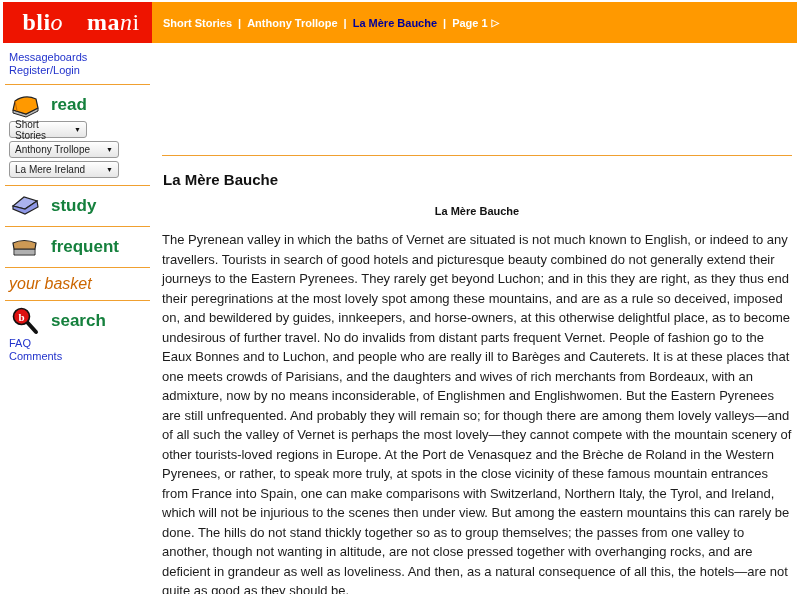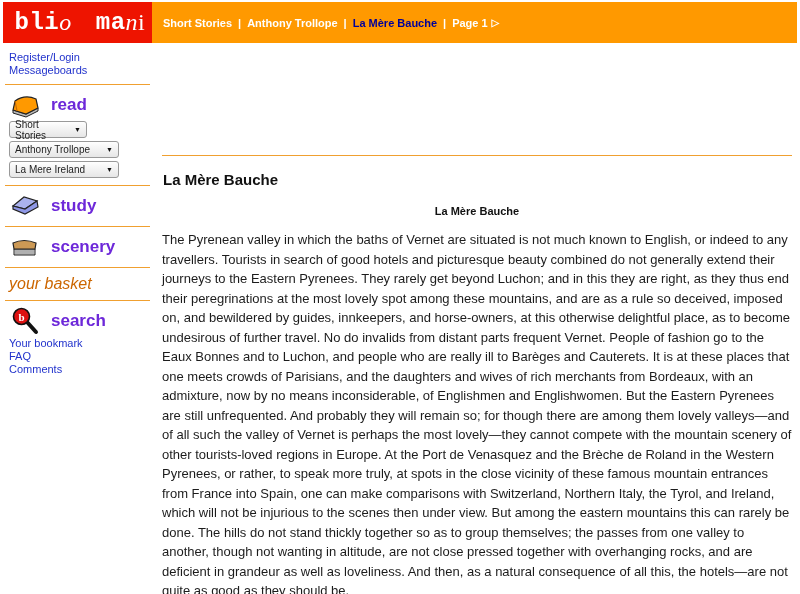--- a/index.html
+++ b/index.html
@@ -5,36 +5,36 @@
   * { box-sizing: border-box; }
   html,body { margin:0; padding:0; background:#fff; }
   body { font-family:"Liberation Sans", sans-serif; color:#1a1a1a; width:800px; height:594px; overflow:hidden; }
 
   .page { padding:2px 3px 0 3px; }
 
   
   .header { display:flex; height:41px; }
   .logo-box { width:149px; background:#ee1400; color:#fff; display:flex; align-items:center; justify-content:center; font-size:24px; letter-spacing:.5px; cursor:pointer; }
   .seg-serif  { font-family:"Liberation Serif", serif; font-weight:400; }
-  .seg-bold   { font-family:Liberation Mono, monospace; font-weight:700;margin-left:24px; }
+  .seg-bold   { font-family:Liberation Serif, serif; font-weight:700;margin-left:24px; }
   .seg-italic { font-family:"Liberation Serif", serif; font-style:italic; font-weight:400; }
   .topbar { flex:1; background:#ff9900; display:flex; align-items:center; padding-left:11px; font-size:11px; font-weight:bold; color:#fff; white-space:nowrap; }
   .topbar .sep { margin:0 6px; color:#fff; }
   .crumb { cursor:pointer; }
   .crumb.navy { color:#000099; cursor:default; }
   .next-arrow { margin-left:4px; font-size:10px; color:#fff; cursor:pointer; }
 
   
   .cols { display:flex; align-items:flex-start; }
 
   .sidebar { width:149px; padding-top:8px; font-size:11px; flex-shrink:0; }
   .side-link { color:#2233cc; padding-left:6px; line-height:13px; cursor:pointer; text-decoration:none; display:block; }
   .side-rule { border:0; border-top:1px solid #f0a030; margin:7px 2px; }
   .section-row { display:flex; align-items:center; gap:10px; padding-left:6px; margin:3px 0; cursor:pointer; }
-  .section-label { color:#6d28d9; font-weight:bold; font-size:17px; }
+  .section-label { color:#15803d; font-weight:bold; font-size:17px; }
   .icon-slot { width:32px; height:26px; display:flex; align-items:center; justify-content:center; }
 
   .select-box { display:flex; align-items:center; justify-content:space-between; margin:3px 0 3px 6px; border:1px solid #999; border-radius:3px; background:linear-gradient(#fefefe,#e6e6e6); font-size:10px; color:#222; padding:2px 5px; height:17px; cursor:pointer; }
   .select-box.w1 { width:78px; }
   .select-box.w2 { width:110px; }
   .dd-arrow { font-size:7px; color:#111; margin-left:4px; }
 
   .basket-label { color:#cc6600; font-size:16px; padding-left:6px; margin:1px 0 2px 0; cursor:pointer;font-style:italic; }
 
   
@@ -67,22 +67,22 @@
       <span class="crumb navy">La Mère Bauche</span>
       <span class="sep">|</span>
       <span class="crumb">Page 1</span>
       <span class="next-arrow">▷</span>
     </nav>
   </header>
 
   <div class="cols">
 
     <aside class="sidebar">
+      <a class="side-link">Messageboards</a>
       <a class="side-link">Register/Login</a>
-      <a class="side-link">Messageboards</a>
 
       <hr class="side-rule">
 
       <div class="section-row">
         <span class="icon-slot">
           <svg width="32" height="26" viewBox="0 0 32 26">
             <path d="M4 18 L17 22 L29 16 L29 19 L17 25 L4 21 Z" fill="#b9b9b9" stroke="#222" stroke-width="1"></path>
             <path d="M4 18 L17 22 L29 16 L27 7 Q16 2 6 9 Z" fill="#ff9900" stroke="#222" stroke-width="1.2"></path>
             <path d="M6 9 L8 19" stroke="#c56a00" stroke-width="1.2" fill="none"></path>
           </svg>
@@ -118,41 +118,40 @@
       <hr class="side-rule">
 
       <div class="section-row">
         <span class="icon-slot">
           <svg width="32" height="26" viewBox="0 0 32 26">
             <path d="M5 15 L26 15 L26 21 L5 21 Z" fill="#c9c9c9" stroke="#222" stroke-width="1"></path>
             <path d="M5 17 L26 17 M5 19 L26 19" stroke="#8a8a8a" stroke-width=".8"></path>
             <path d="M4 9 Q15 4 27 9 L26 15 L5 15 Z" fill="#cc9955" stroke="#222" stroke-width="1.2"></path>
           </svg>
         </span>
-        <span class="section-label">scenery</span>
+        <span class="section-label">frequent</span>
       </div>
 
       <hr class="side-rule">
 
       <div class="basket-label">your basket</div>
 
       <hr class="side-rule">
 
       <div class="section-row">
         <span class="icon-slot">
           <svg width="28" height="28" viewBox="0 0 28 28">
             <line x1="16" y1="15" x2="25" y2="25" stroke="#111" stroke-width="4" stroke-linecap="round"></line>
             <circle cx="10.5" cy="9.5" r="8" fill="#dd1111" stroke="#111" stroke-width="1.6"></circle>
             <text x="10.5" y="13.5" text-anchor="middle" font-size="11" font-weight="bold" font-family="Liberation Serif, serif" fill="#fff">b</text>
           </svg>
         </span>
         <span class="section-label">search</span>
       </div>
 
-      <a class="side-link">Your bookmark</a>
       <a class="side-link">FAQ</a>
       <a class="side-link">Comments</a>
     </aside>
 
     <main class="main">
       <hr class="content-rule">
       <h1 class="story-title">La Mère Bauche</h1>
       <div class="story-subtitle">La Mère Bauche</div>
       <p>The Pyrenean valley in which the baths of Vernet are situated is not much known to English, or indeed to any travellers. Tourists in search of good hotels and picturesque beauty combined do not generally extend their journeys to the Eastern Pyrenees. They rarely get beyond Luchon; and in this they are right, as they thus end their peregrinations at the most lovely spot among these mountains, and are as a rule so deceived, imposed on, and bewildered by guides, innkeepers, and horse-owners, at this otherwise delightful place, as to become undesirous of further travel. No do invalids from distant parts frequent Vernet. People of fashion go to the Eaux Bonnes and to Luchon, and people who are really ill to Barèges and Cauterets. It is at these places that one meets crowds of Parisians, and the daughters and wives of rich merchants from Bordeaux, with an admixture, now by no means inconsiderable, of Englishmen and Englishwomen. But the Eastern Pyrenees are still unfrequented. And probably they will remain so; for though there are among them lovely valleys—and of all such the valley of Vernet is perhaps the most lovely—they cannot compete with the mountain scenery of other tourists-loved regions in Europe. At the Port de Venasquez and the Brèche de Roland in the Western Pyrenees, or rather, to speak more truly, at spots in the close vicinity of these famous mountain entrances from France into Spain, one can make comparisons with Switzerland, Northern Italy, the Tyrol, and Ireland, which will not be injurious to the scenes then under view. But among the eastern mountains this can rarely be done. The hills do not stand thickly together so as to group themselves; the passes from one valley to another, though not wanting in altitude, are not close pressed together with overhanging rocks, and are deficient in grandeur as well as loveliness. And then, as a natural consequence of all this, the hotels—are not quite as good as they should be.</p>
 

